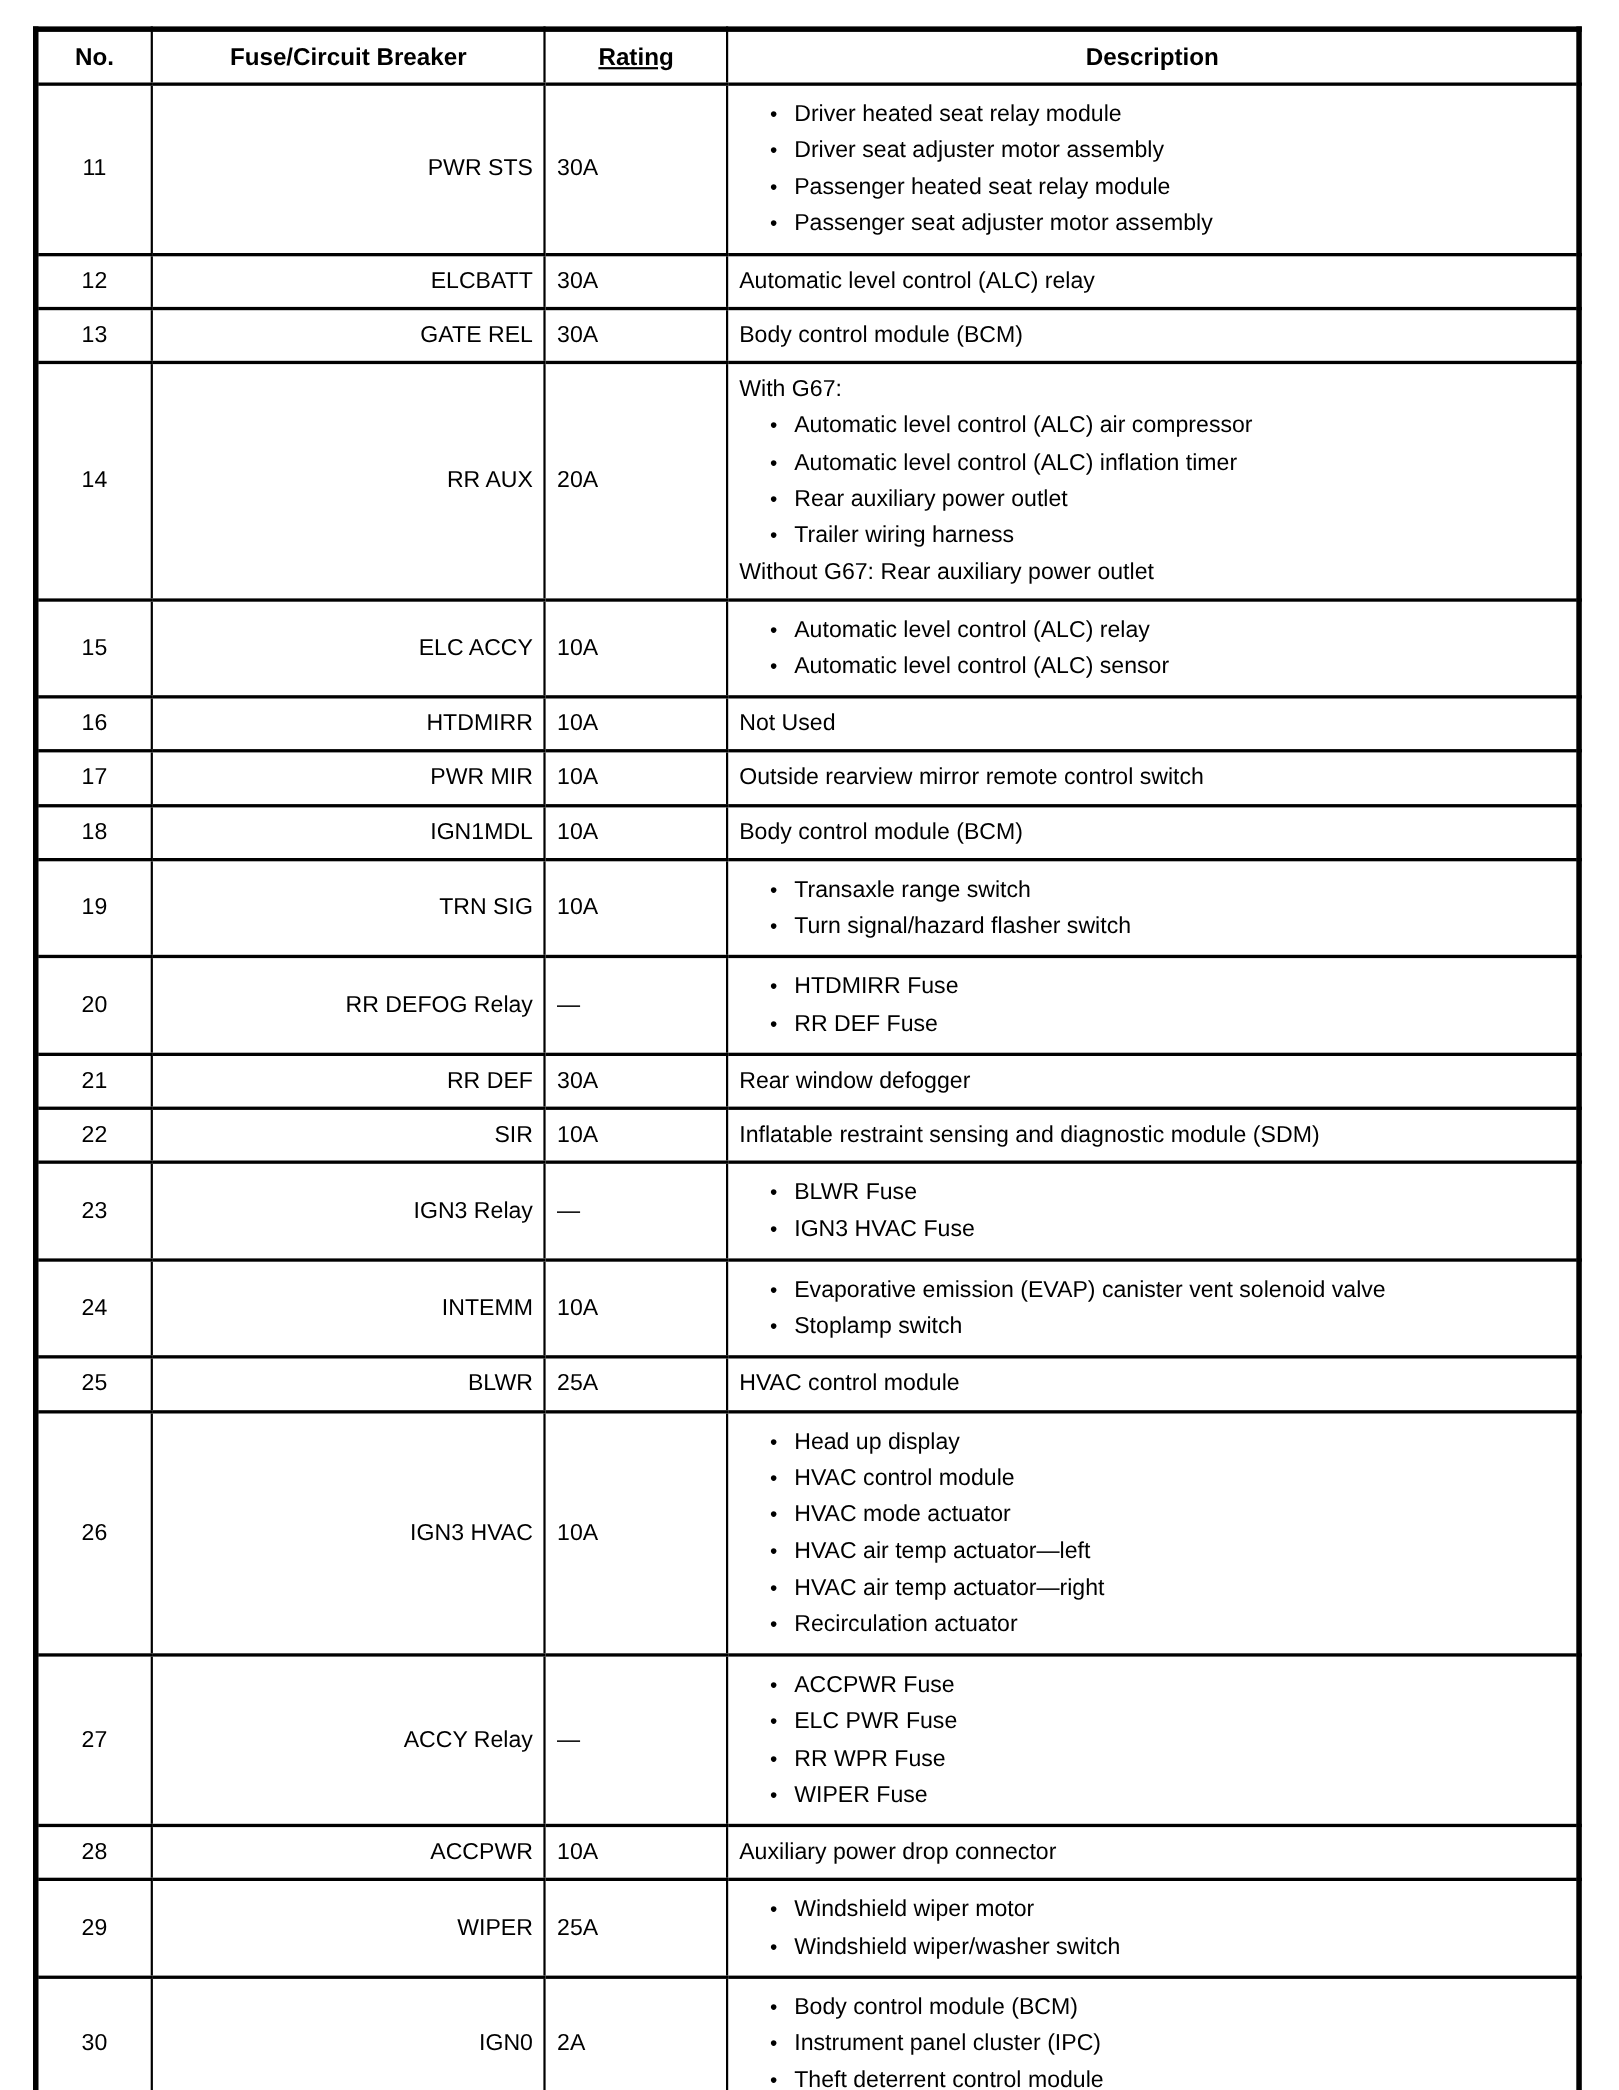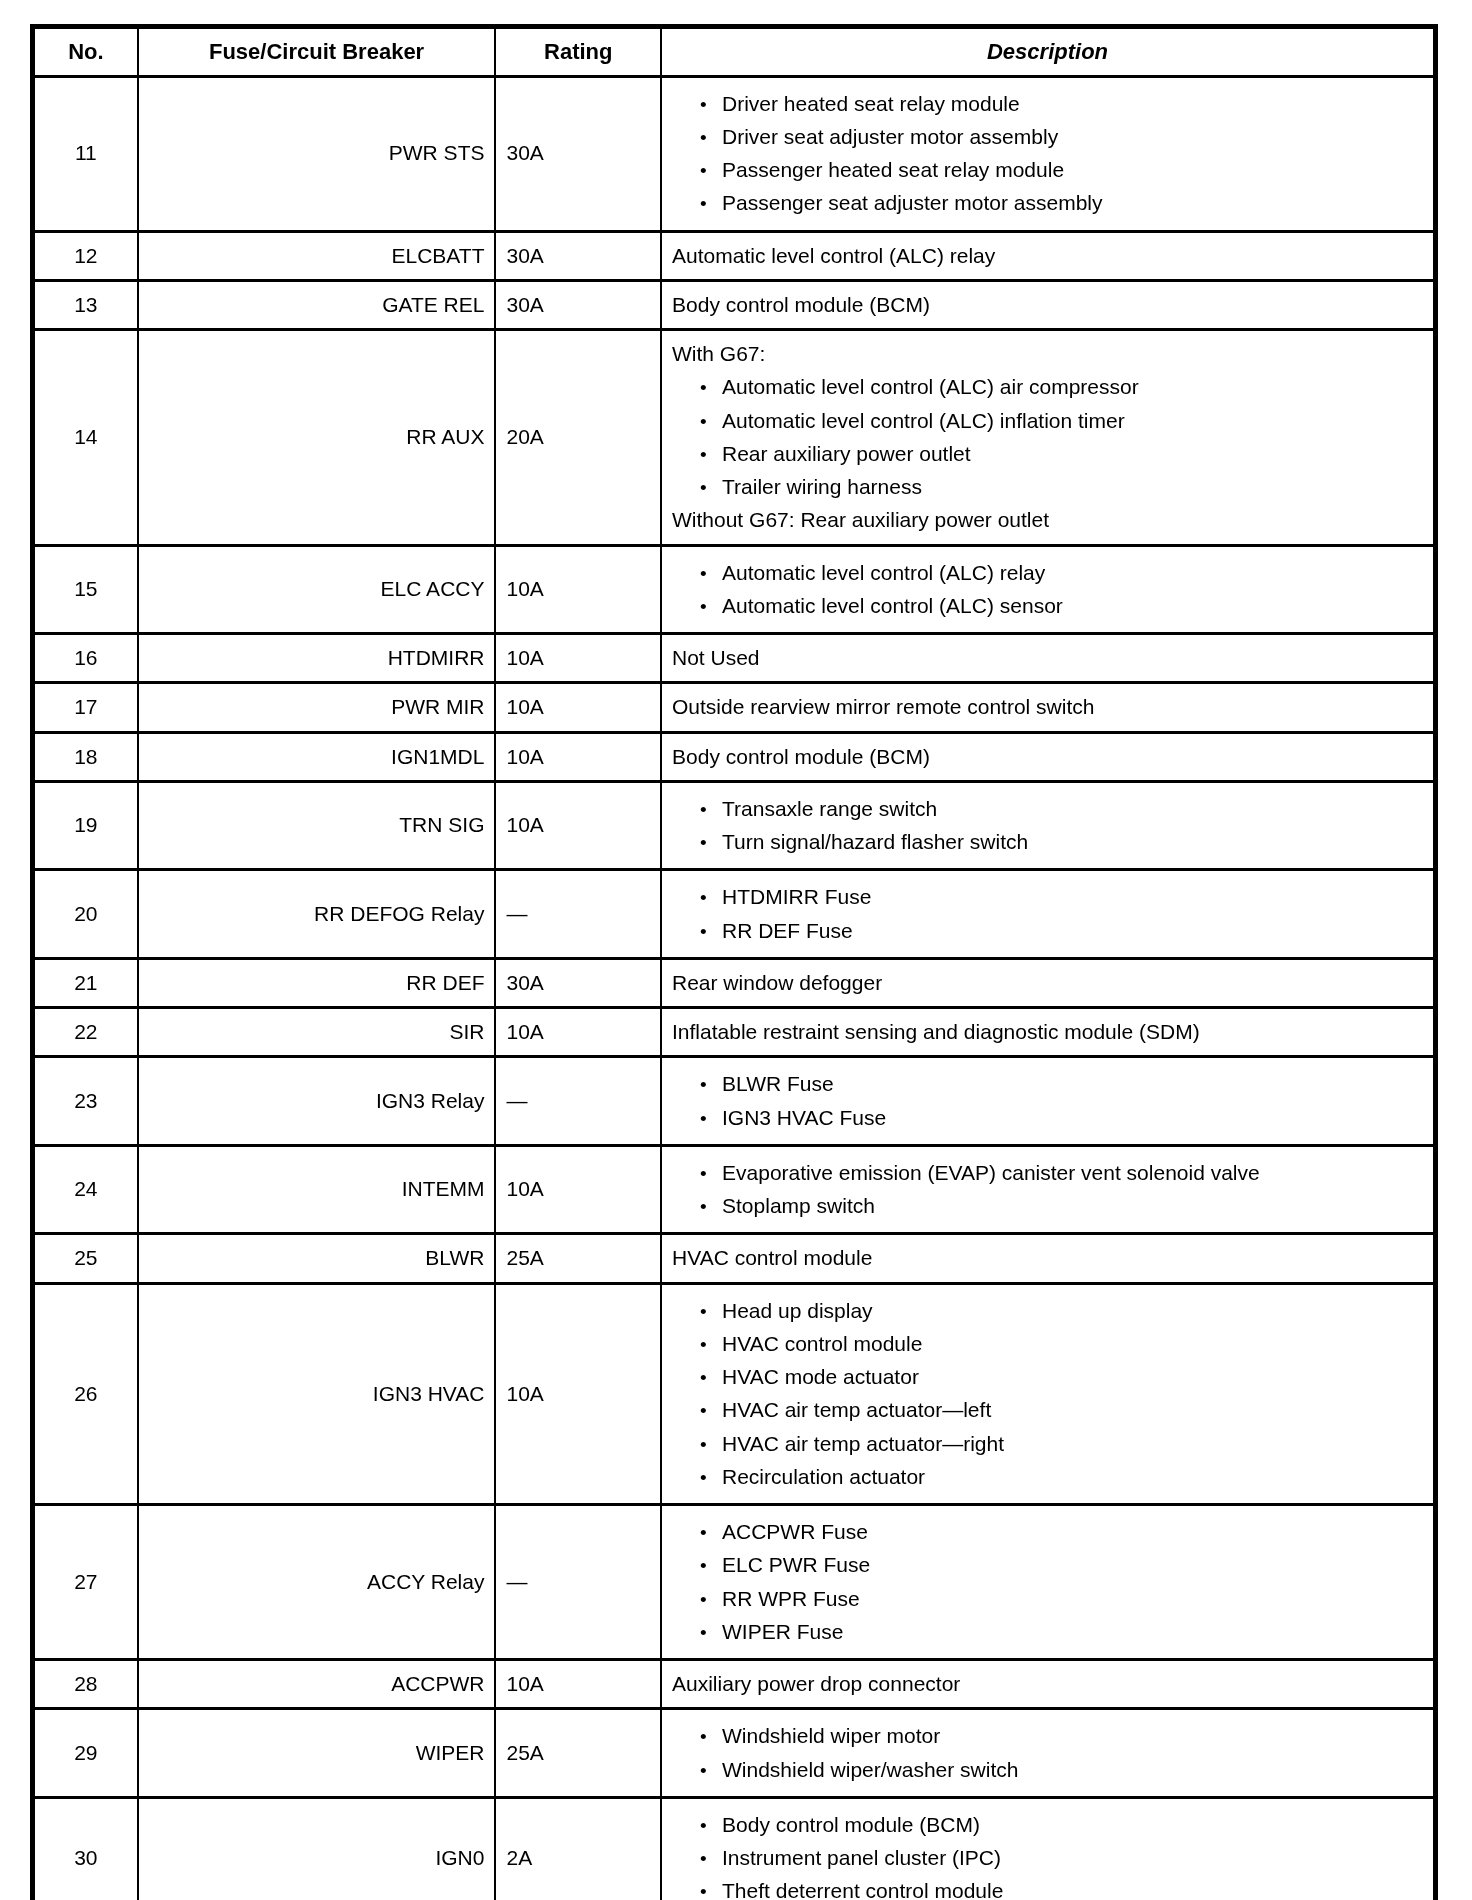--- a/index.html
+++ b/index.html
@@ -31,22 +31,22 @@
     border-left: 2px solid #000000;
     border-right: 2px solid #000000;
     vertical-align: middle;
     box-sizing: border-box;
     font-size: 21px;
     line-height: 1.25;
     padding: 6px 10px;
   }
   th.col-no     { width: 7.5%; }
   th.col-fuse   { width: 25.5%; }
-  th.col-rating { width: 11.8%; }
-  th.col-desc   { width: 55.2%; font-style: italic; }
+  th.col-rating { width: 11.8%; text-decoration: underline; }
+  th.col-desc   { width: 55.2%; }
   table.fuse-table th {
     font-weight: bold;
     font-size: 22px;
     text-align: center;
     padding: 9px 6px;
   }
   td.cell-no {
     text-align: center;
   }
   td.cell-fuse {

